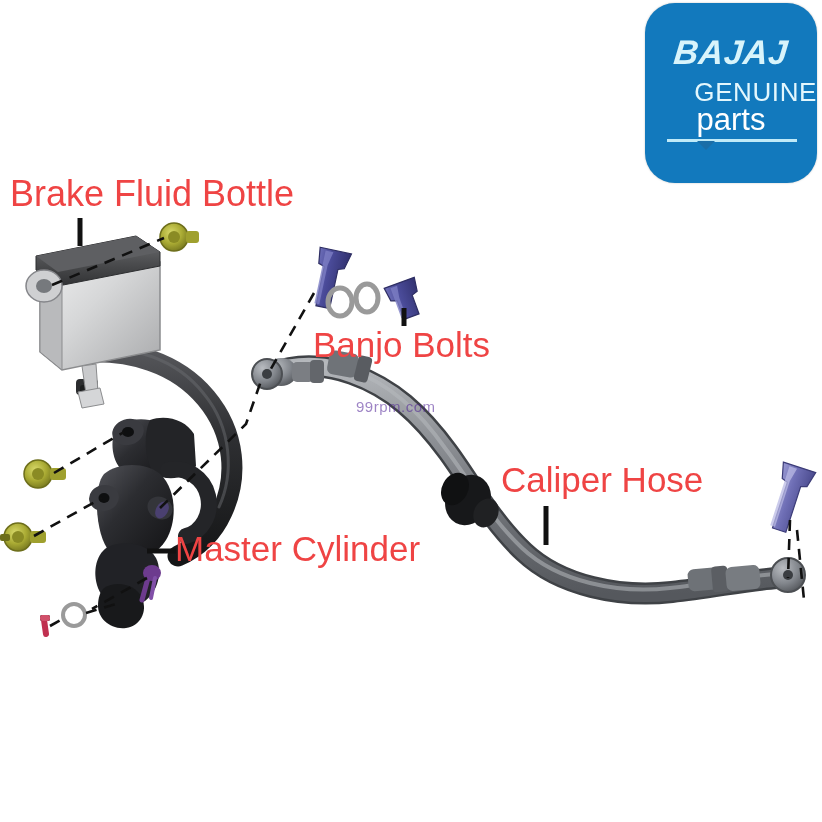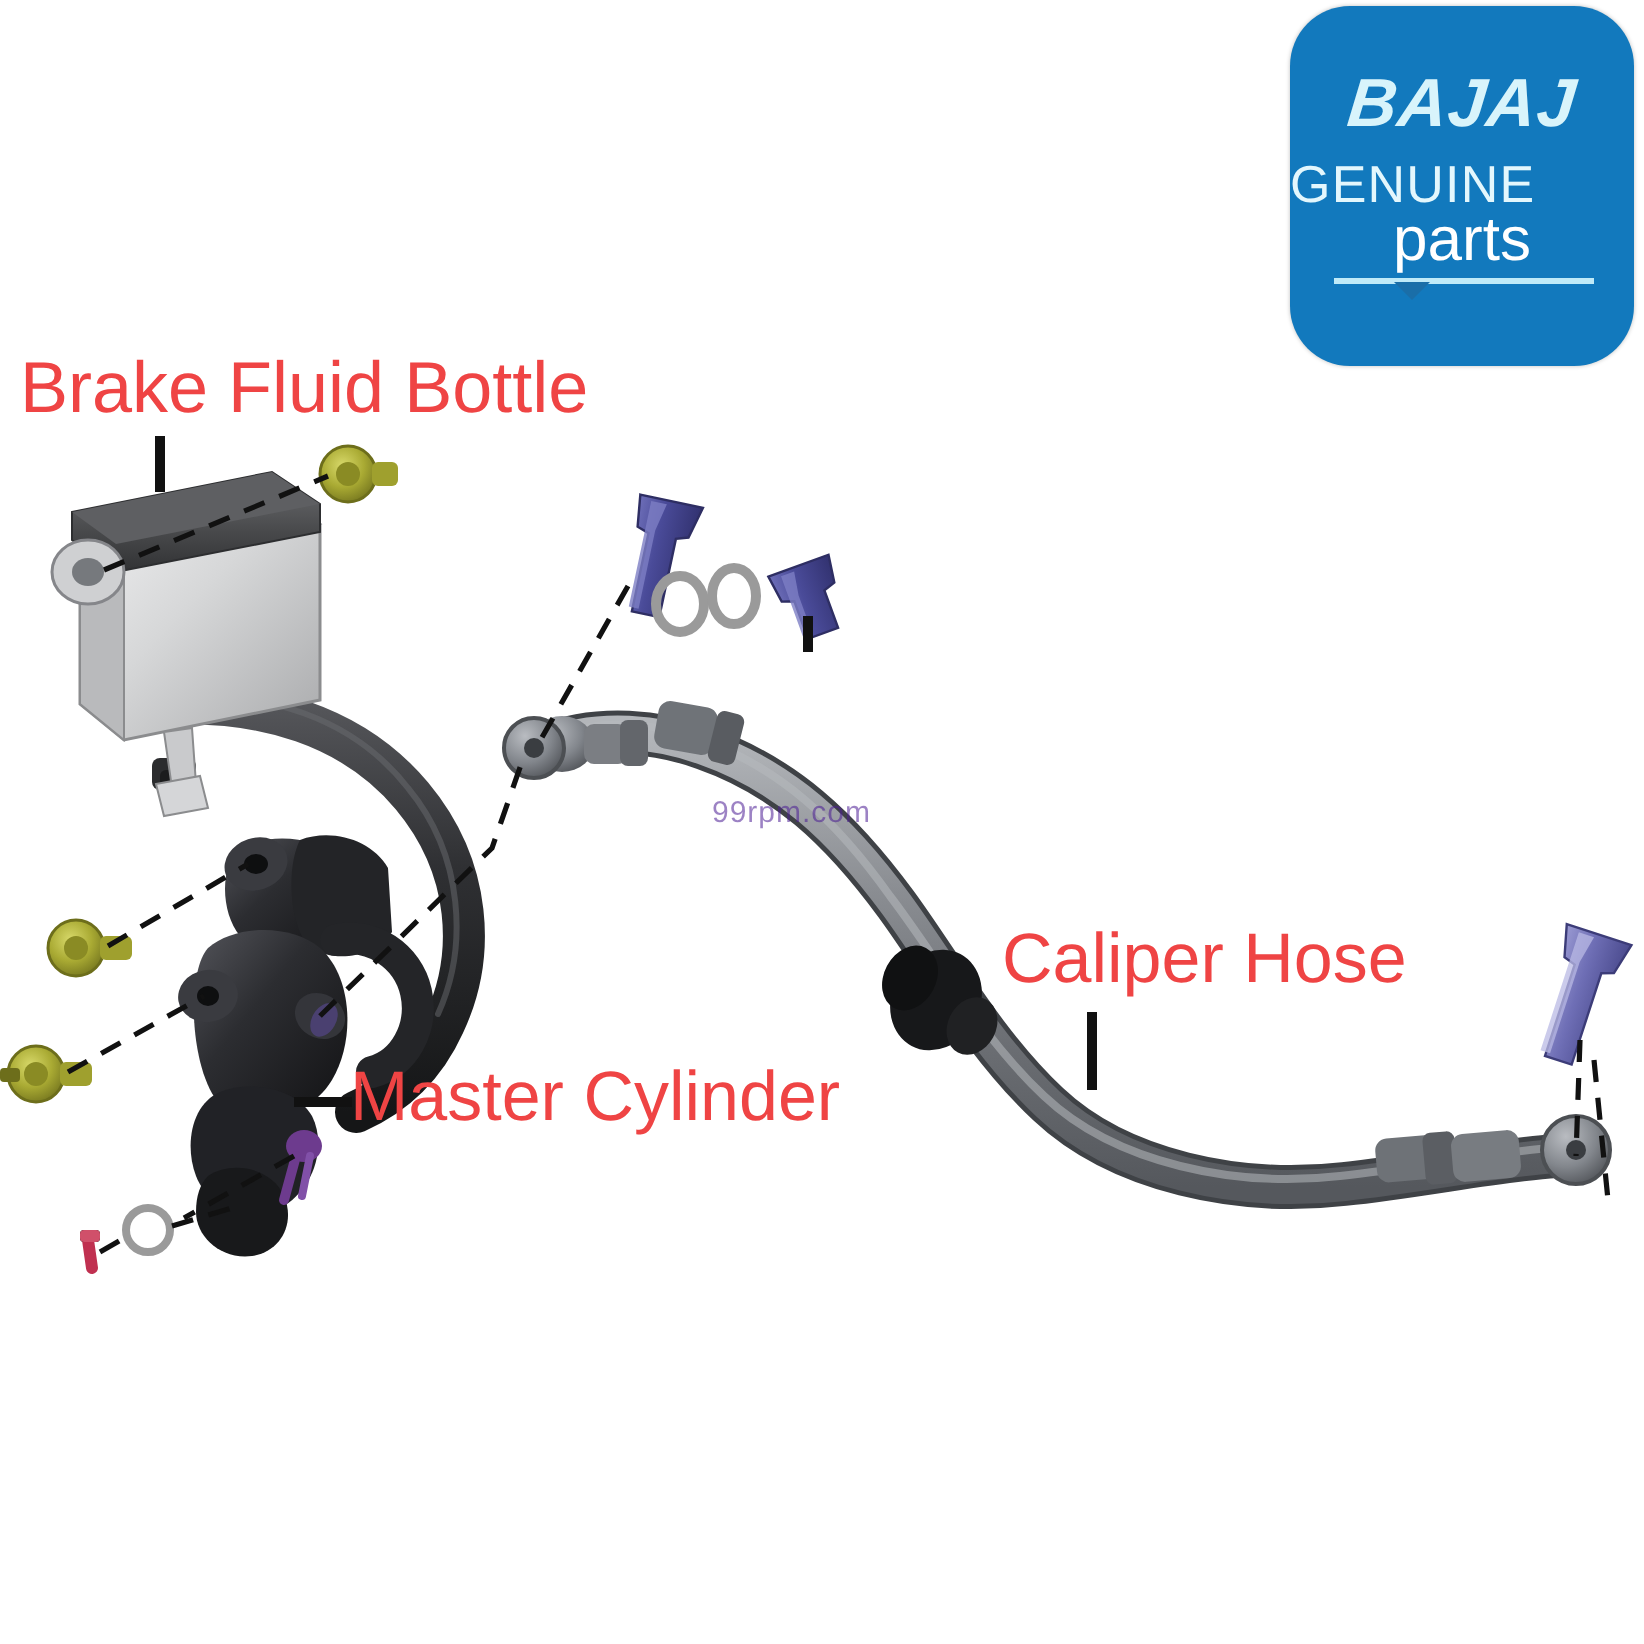--- a/index.html
+++ b/index.html
@@ -38,21 +38,21 @@
     font-weight: bold;
     font-size: 34px;
     letter-spacing: 0.5px;
     font-style: italic;
     transform: skewX(-6deg);
   }
   .brand-genuine {
     position: absolute;
     left: 0; right: 0;
     top: 74px;
-    text-align: left;
+    text-align: right;
     color: #e3f7fd;
     font-size: 26px;
     letter-spacing: 0.6px;
   }
   .brand-parts {
     position: absolute;
     left: 0; right: 0;
     top: 99px;
     text-align: center;
     color: #ffffff;
@@ -349,18 +349,19 @@
 
   <div class="brand-badge">
     <div class="brand-bajaj">BAJAJ</div>
     <div class="brand-genuine">GENUINE</div>
     <div class="brand-parts">parts</div>
     <div class="brand-rule"></div>
     <div class="brand-tick"></div>
   </div>
 
   <div class="label" id="lbl-bottle">Brake Fluid Bottle</div>
+  <div class="label" id="lbl-banjo">Banjo Bolts</div>
   <div class="label" id="lbl-caliper">Caliper Hose</div>
   <div class="label" id="lbl-master">Master Cylinder</div>
 
   <div class="watermark">99rpm.com</div>
 
 </div>
 
 </body></html>

